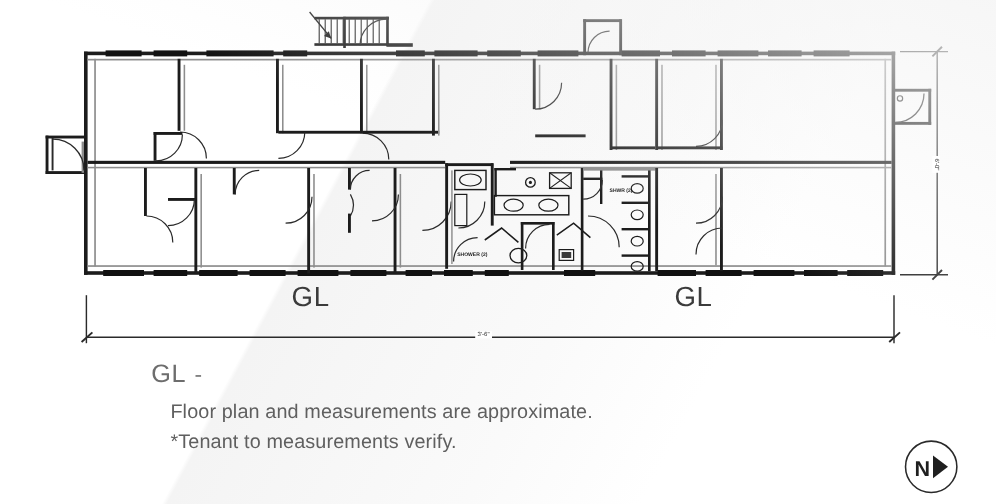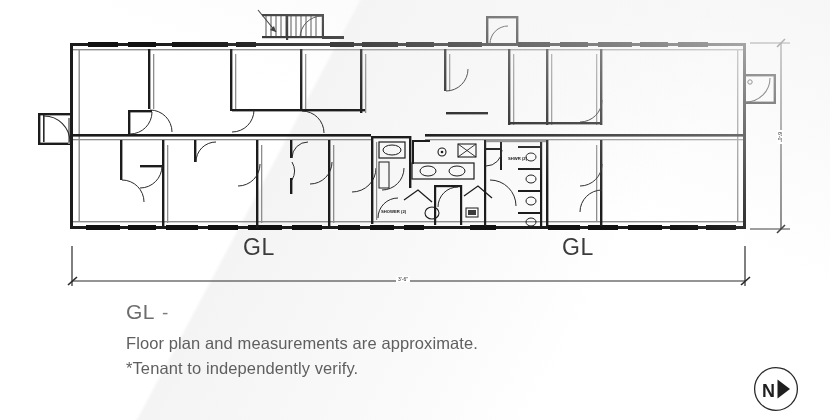--- a/index.html
+++ b/index.html
@@ -60,20 +60,21 @@
   .legend-expand {
     font-size: 17px;
     color: #7c7c7c;
     letter-spacing: 0.3px;
   }
   .legend-note {
     font-size: 16.5px;
     color: #5f5f5f;
     line-height: 1.5;
     letter-spacing: 0.1px;
+    margin-left: 16px;
   }
   .compass {
     position: absolute;
     left: 753px;
     top: 366px;
     width: 46px;
     height: 46px;
     z-index: 6;
   }
   .gl-plan-label {
@@ -384,21 +385,21 @@
 
   <div class="dim-text" style="left:396px; top:276px;">3'-6"</div>
   <div class="dim-text-v" style="left:777px; top:130px;">6'-0"</div>
 
   <div class="legend-block">
     <div class="legend-line1">
       <span class="legend-gl">GL</span>
       <span class="legend-dash">-</span>
     </div>
     <div class="legend-note">Floor plan and measurements are approximate.</div>
-    <div class="legend-note">*Tenant to independently verify.</div>
+    <div class="legend-note">*Tenant to measurements verify.</div>
   </div>
 
   <svg class="compass" viewBox="0 0 46 46">
     <circle cx="23" cy="23" r="21.4" fill="#ffffff" stroke="#2a2a2a" stroke-width="1.3"></circle>
     <text x="15.5" y="30.5" font-family="Liberation Sans, sans-serif" font-size="18" font-weight="bold" fill="#1f1f1f" text-anchor="middle">N</text>
     <path d="M 24.5 13.5 L 37 23 L 24.5 32.5 Z" fill="#1f1f1f"></path>
   </svg>
 
 </div>
 

